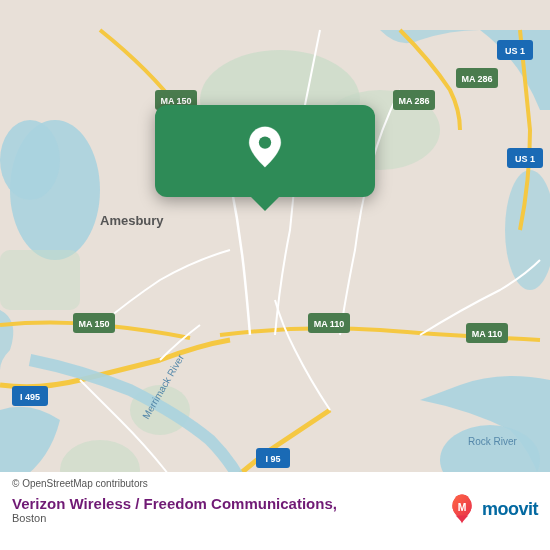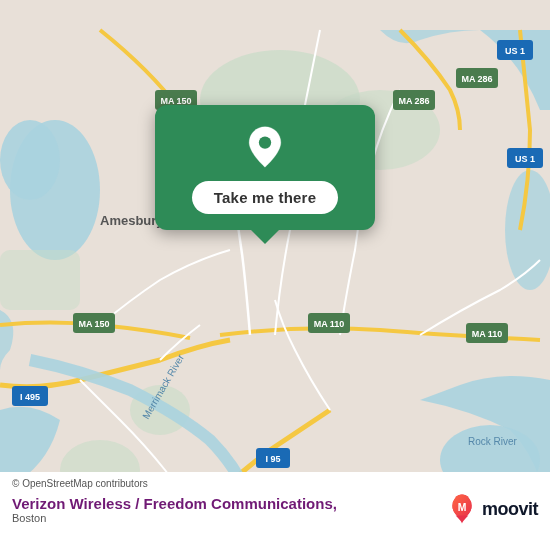--- a/index.html
+++ b/index.html
@@ -120,21 +120,21 @@
     }
 
     #moovit-icon {
       width: 32px;
       height: 32px;
     }
 
     #moovit-text {
       font-size: 18px;
       font-weight: 700;
-      color: #0f172a;
+      color: #0369a1;
       letter-spacing: -0.5px;
     }
   </style>
 </head>
 <body>
 
 <div id="map-container">
 
   <svg id="map-svg" viewBox="0 0 550 490" xmlns="http://www.w3.org/2000/svg">
 
@@ -226,21 +226,20 @@
 
     <text x="468" y="415" font-size="10" fill="#5588aa" font-family="Arial">Rock River</text>
   </svg>
 
   <div id="popup-card">
 
     <svg id="pin-icon" viewBox="0 0 44 50" xmlns="http://www.w3.org/2000/svg">
       <path d="M22 2 C12 2 4 10 4 20 C4 32 22 48 22 48 C22 48 40 32 40 20 C40 10 32 2 22 2 Z" fill="white" stroke="rgba(255,255,255,0.3)" stroke-width="1"></path>
       <circle cx="22" cy="20" r="7" fill="#2e8b57"></circle>
     </svg>
-    <button id="take-me-there-btn">Take me there</button>
   </div>
 
   <div id="bottom-bar">
     <div id="osm-credit">© OpenStreetMap contributors</div>
     <div id="bottom-content">
       <div id="location-info">
         <span id="location-name">Verizon Wireless / Freedom Communications,</span>
         <span id="location-city">Boston</span>
       </div>
       <div id="moovit-logo">

